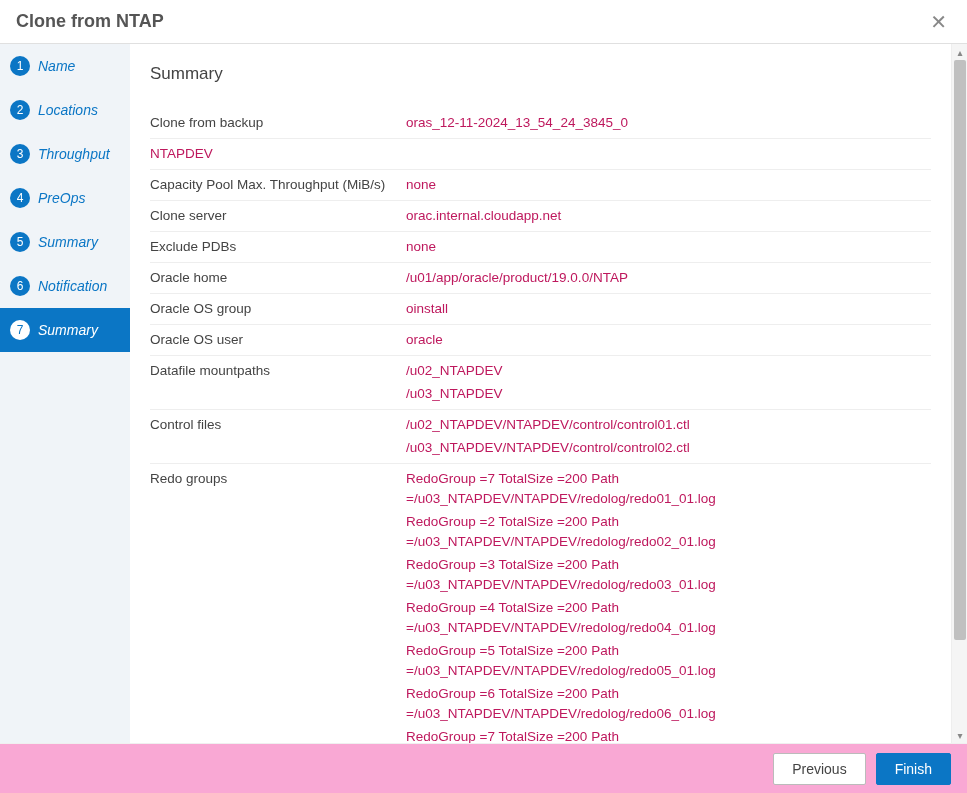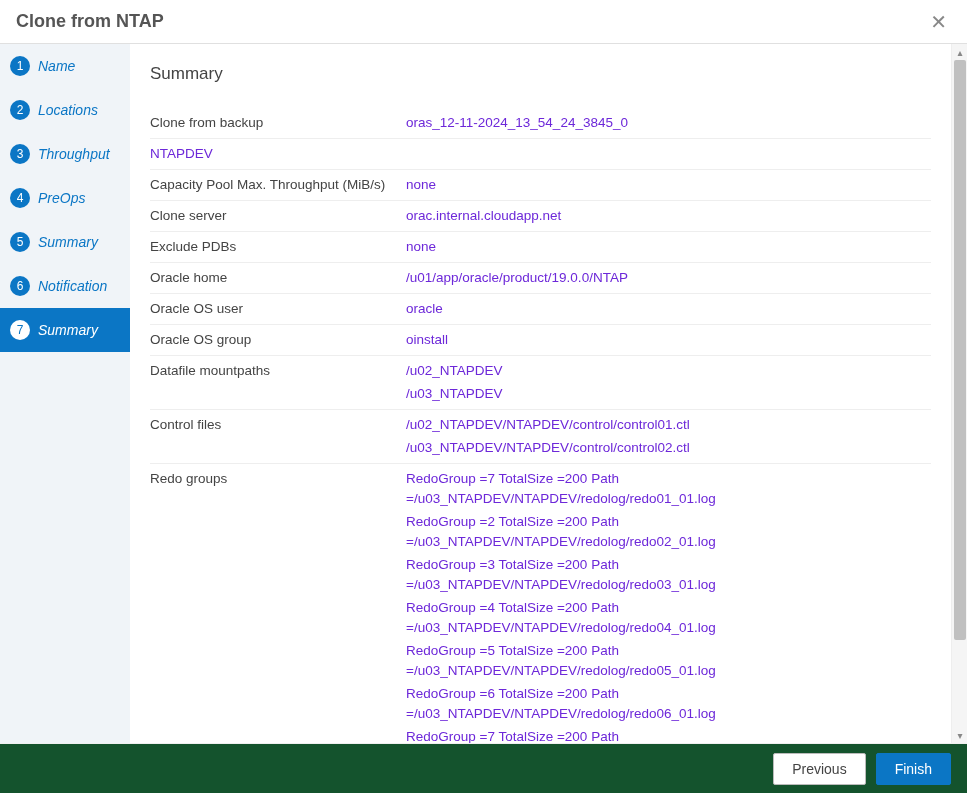--- a/index.html
+++ b/index.html
@@ -139,21 +139,21 @@
     }
     .row .label {
       width: 256px;
       flex-shrink: 0;
       color: #444;
       font-size: 13.5px;
       line-height: 20px;
     }
     .row .value {
       flex: 1;
-      color: #6d28d9;
+      color: #be185d;
       font-size: 13.5px;
       line-height: 20px;
     }
     .multi-line {
       display: block;
     }
     .multi-line span {
       display: block;
       margin-bottom: 3px;
     }
@@ -164,21 +164,21 @@
       position: absolute;
       bottom: 0;
       left: 0;
       right: 0;
       height: 50px;
       display: flex;
       align-items: center;
       justify-content: flex-end;
       padding: 8px 16px;
       gap: 10px;
-      background: #14532d;
+      background: #f9a8d4;
       border-top: 1px solid #f0f0f0;
     }
     .btn {
       padding: 7px 18px;
       font-size: 14px;
       cursor: pointer;
       border-radius: 2px;
     }
     .btn-secondary {
       background: #fff;
@@ -255,26 +255,26 @@
         </div>
         <div class="row">
           <div class="label">Exclude PDBs</div>
           <div class="value">none</div>
         </div>
         <div class="row">
           <div class="label">Oracle home</div>
           <div class="value">/u01/app/oracle/product/19.0.0/NTAP</div>
         </div>
         <div class="row">
+          <div class="label">Oracle OS group</div>
+          <div class="value">oinstall</div>
+        </div>
+        <div class="row">
           <div class="label">Oracle OS user</div>
           <div class="value">oracle</div>
-        </div>
-        <div class="row">
-          <div class="label">Oracle OS group</div>
-          <div class="value">oinstall</div>
         </div>
         <div class="row">
           <div class="label">Datafile mountpaths</div>
           <div class="value multi-line">
             <span>/u02_NTAPDEV</span>
             <span>/u03_NTAPDEV</span>
           </div>
         </div>
         <div class="row">
           <div class="label">Control files</div>

